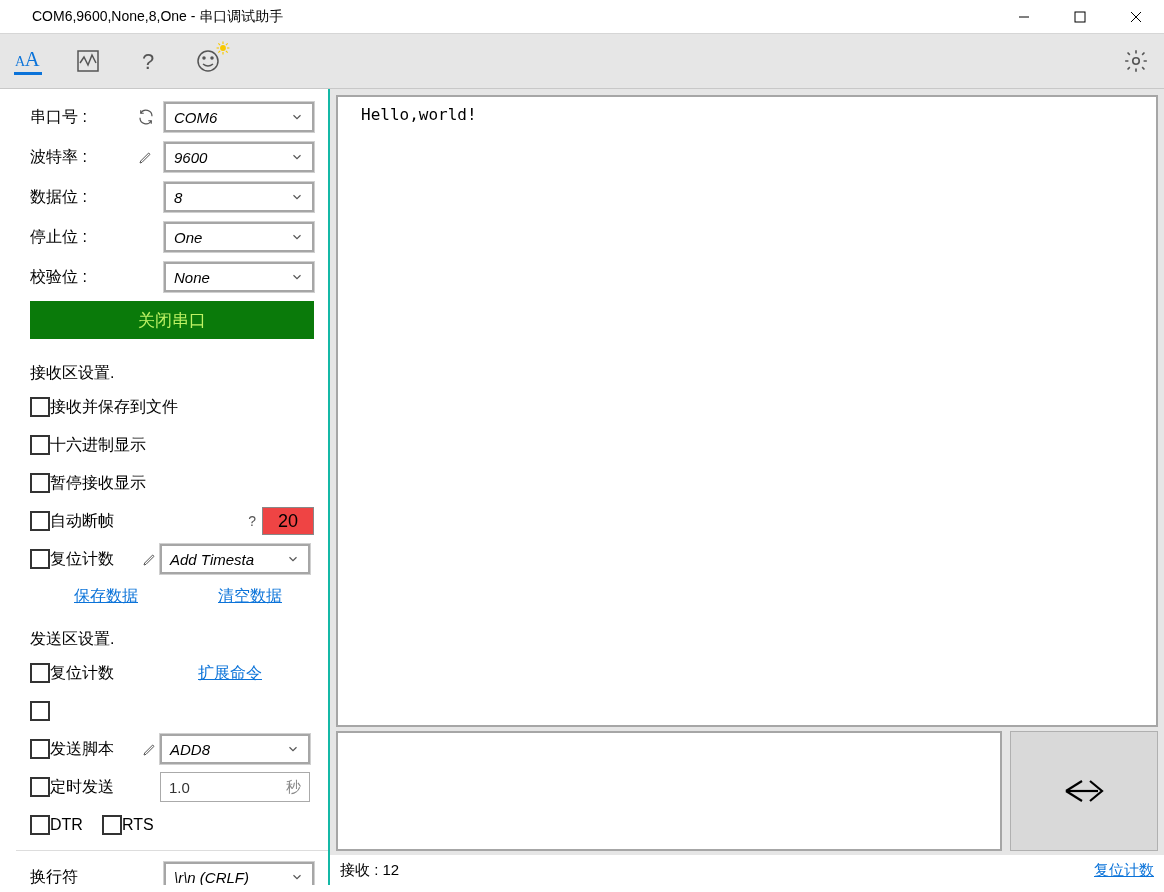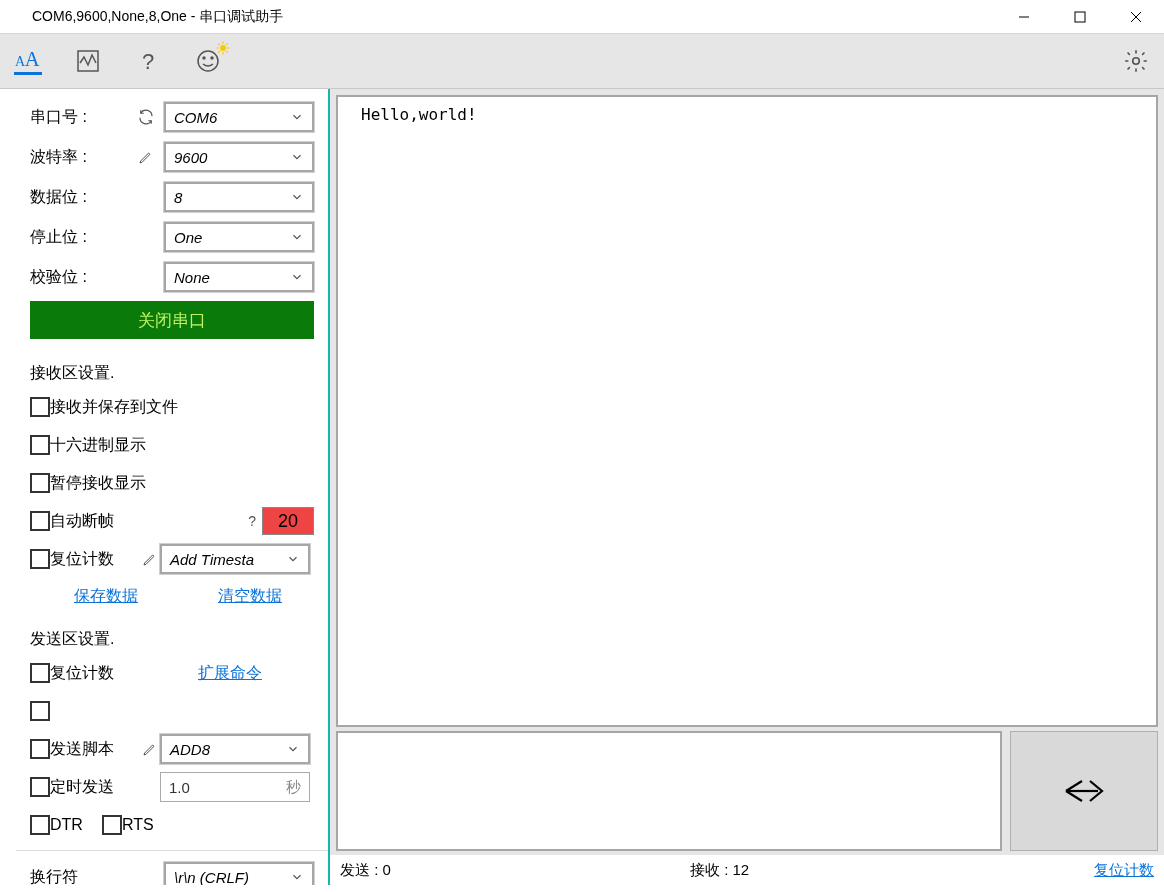--- a/index.html
+++ b/index.html
@@ -415,24 +415,20 @@
       <div class="send-btn">
         <svg width="48" height="36" viewBox="0 0 48 36" fill="none" stroke="#000" stroke-width="2.2">
           <line x1="6" y1="18" x2="38" y2="18"></line>
           <polyline points="30 8 42 18 30 28"></polyline>
           <line x1="6" y1="18" x2="22" y2="8"></line>
           <line x1="6" y1="18" x2="22" y2="28"></line>
         </svg>
       </div>
     </div>
     <div class="statusbar">
-      <div class="s-left">
-        <span>发送 :</span>
-        <span>0</span>
-      </div>
       <div class="s-mid">
         <span>接收 :</span>
         <span>12</span>
       </div>
       <span class="s-link">复位计数</span>
     </div>
   </div>
 </div>
 
 </body></html>

